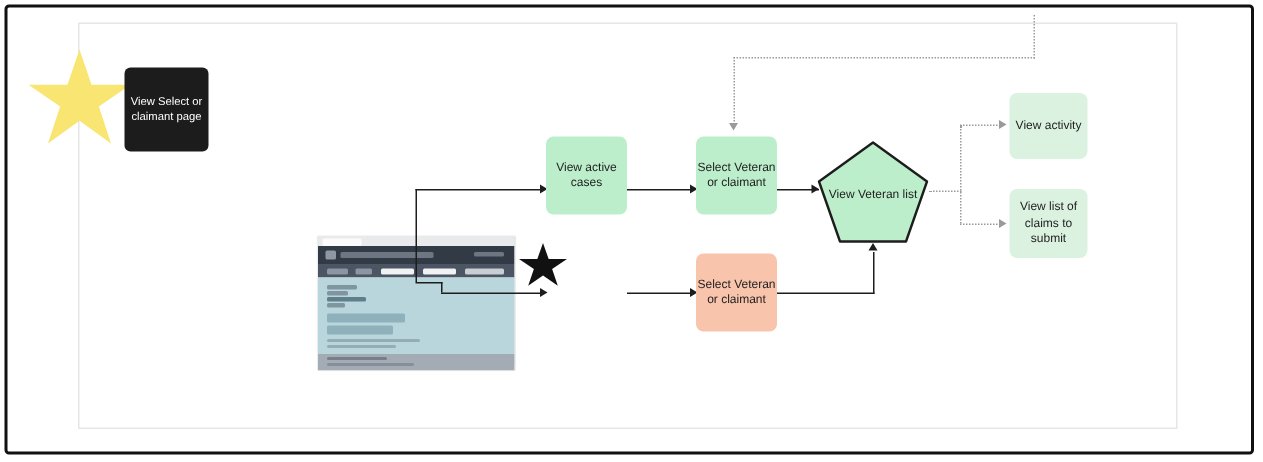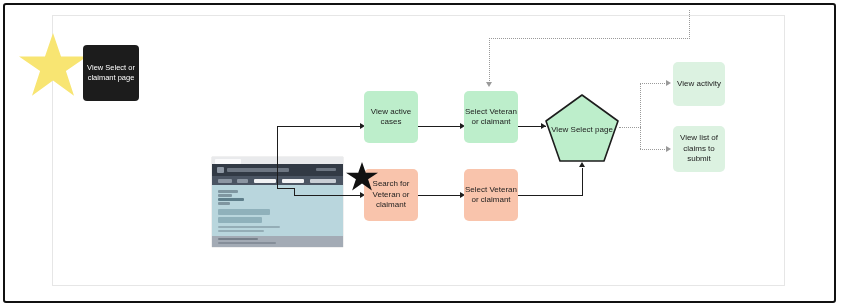--- a/index.html
+++ b/index.html
@@ -153,24 +153,23 @@
   <div class="darrow-d" style="left:480.5px;top:77px;"></div>
 
   <div class="node green" style="left:359px;top:86px;width:54px;height:52px;">View active cases</div>
 
   <div class="node green" style="left:459px;top:86px;width:54px;height:52px;">Select Veteran or claimant</div>
 
   <div class="penta">
     <svg width="76" height="70" viewBox="0 0 76 70">
       <polygon points="38,2 74,28 60,68 16,68 2,28" fill="#bdeecb" stroke="#1d1d1d" stroke-width="1.6" stroke-linejoin="round"></polygon>
     </svg>
-    <div class="ptext">View Select page</div>
+    <div class="ptext">View Veteran list</div>
   </div>
 
-  <div class="node orange" style="left:359px;top:164px;width:54px;height:52px;">Search for Veteran or claimant</div>
   <div class="star-black"></div>
 
   <div class="node orange" style="left:459px;top:164px;width:54px;height:52px;">Select Veteran or claimant</div>
 
   <div class="node mint" style="left:668px;top:121px;width:52px;height:46px;">View list of claims to submit</div>
 
   <div class="node mint" style="left:668px;top:57px;width:52px;height:44px;">View activity</div>
 
 </div>
 

